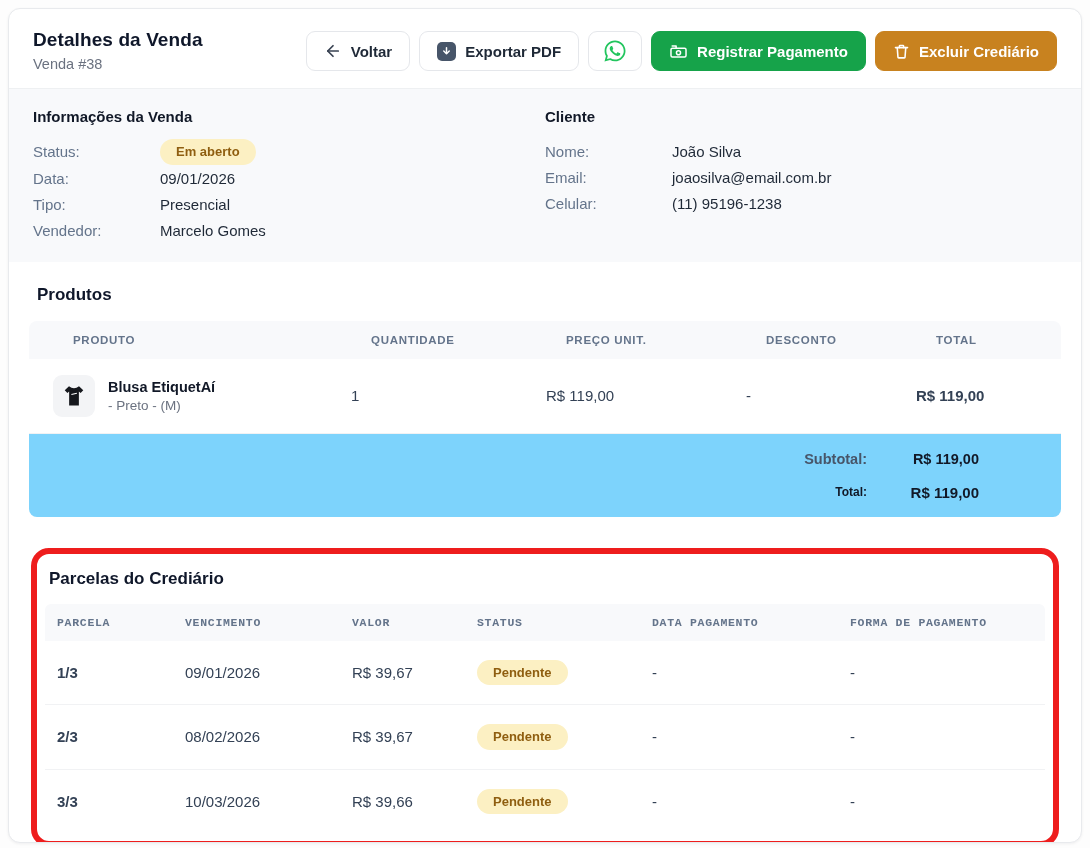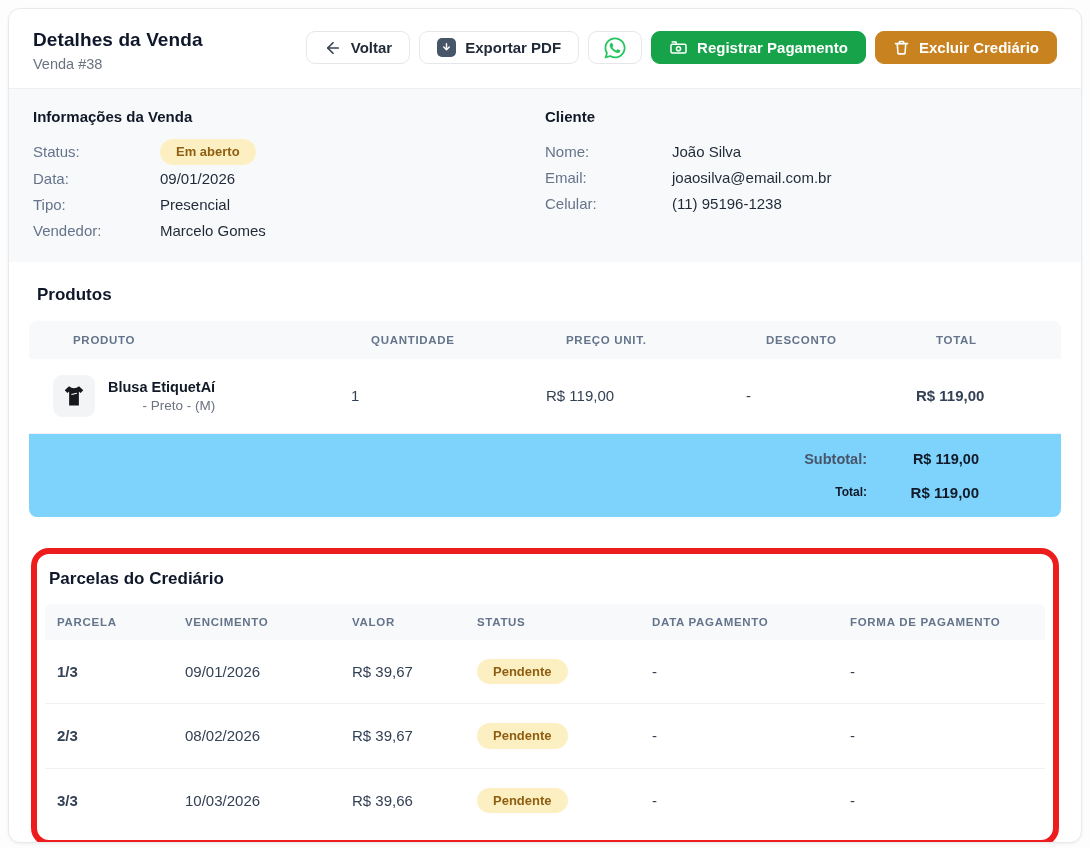--- a/index.html
+++ b/index.html
@@ -9,21 +9,21 @@
     background: #ffffff; border: 1px solid #e8eaed; border-radius: 12px;
     box-shadow: 0 1px 3px rgba(16,24,40,.06); overflow: hidden;
   }
 
   
   .header { display: flex; justify-content: space-between; align-items: flex-start; padding: 20px 24px 16px; }
   .page-title { font-size: 19px; font-weight: 700; color: #0f172a; letter-spacing: .1px; }
   .page-subtitle { font-size: 14.5px; color: #6b7280; margin-top: 5px; }
   .actions { display: flex; gap: 9px; align-items: center; margin-top: 2px; }
   .btn {
-    display: inline-flex; align-items: center; gap: 9px; height: 33px; padding: 0 17px;
+    display: inline-flex; align-items: center; gap: 9px; height: 40px; padding: 0 17px;
     border-radius: 9px; font-size: 15px; font-weight: 600; cursor: pointer;
     border: 1px solid #e5e7eb; background: #fff; color: #1f2937; white-space: nowrap;
     font-family: "Liberation Sans", sans-serif;
   }
   .btn-icononly { padding: 0 14px; }
   .btn-green { background: #16a34a; border-color: #16a34a; color: #fff; }
   .btn-orange { background: #c8821f; border-color: #c8821f; color: #fff; }
   .dl-badge { width: 19px; height: 19px; background: #475569; border-radius: 5px; display: inline-flex; align-items: center; justify-content: center; }
 
   
@@ -40,38 +40,38 @@
 
   
   .products-section { padding: 23px 20px 0; }
   .section-title { font-size: 17px; font-weight: 700; color: #0f172a; margin-bottom: 16px; margin-left: 8px; }
   .ptable { border-radius: 8px; overflow: hidden; }
   .pgrid { display: grid; grid-template-columns: 298px 195px 200px 170px 1fr; padding: 0 24px; align-items: center; }
   .phead { background: #f8f9fb; }
   .phead > div { padding: 13px 0; font-size: 11.5px; font-weight: 700; letter-spacing: .7px; color: #64748b; margin-left: 20px; }
   .prow { background: #fff; border-bottom: 1px solid #f1f2f4; }
   .prow > div { padding: 16px 0; font-size: 15px; color: #334155; }
-  .prod-cell { display: flex; align-items: center; gap: 13px; text-align: right; }
+  .prod-cell { display: flex; align-items: center; gap: 13px; }
   .thumb { width: 42px; height: 42px; border-radius: 9px; background: #f3f4f6; display: flex; align-items: center; justify-content: center; flex: 0 0 42px; }
   .prod-name { font-size: 14.5px; font-weight: 700; color: #111827; line-height: 1.25; }
   .prod-variant { font-size: 13.5px; color: #6b7280; margin-top: 2px; }
   .cell-total { font-weight: 700; color: #111827; }
   .pfoot { background: #7dd3fc; padding: 17px 82px 16px 24px; }
   .foot-line { display: flex; justify-content: flex-end; align-items: center; }
   .foot-line + .foot-line { margin-top: 17px; }
   .foot-label { font-size: 14.5px; font-weight: 600; color: #475569; }
   .foot-label.strong { font-weight: 700; color: #111827; font-size: 12px; }
   .foot-value { width: 112px; text-align: right; font-size: 14.5px; font-weight: 700; color: #111827; }
   .foot-value.strong { font-weight: 800; font-size: 15px; }
 
   
   .parcelas-wrap { margin: 31px 22px 0; border: 6px solid #ee1d1d; border-radius: 18px; padding: 14px 8px 8px; background: #fff; }
   .parcelas-title { font-size: 17px; font-weight: 700; color: #0f172a; margin: 1px 0 15px 4px; }
   .igrid { display: grid; grid-template-columns: 128px 167px 125px 175px 198px 1fr; padding: 0 12px; align-items: center; }
-  .ihead { background: #f8f9fb; border-radius: 6px 6px 0 0; }
+  .ihead { background: #f8f9fb; border-radius: 6px 6px 0 0; font-family: Liberation Mono, monospace; }
   .ihead > div { padding: 12px 0; font-size: 11.5px; font-weight: 700; letter-spacing: .7px; color: #64748b; }
   .irow { border-bottom: 1px solid #f1f2f4; }
   .irow:last-child { border-bottom: none; }
   .irow > div { padding: 19px 0; font-size: 15px; color: #334155; }
   .cell-parcela { font-weight: 700; color: #111827; font-size: 14.5px; }
   .cell-venc { color: #6b7280; }
   .cell-valor { color: #111827; }
   .cell-dash { color: #475569; }
 
   svg { display: block; }

